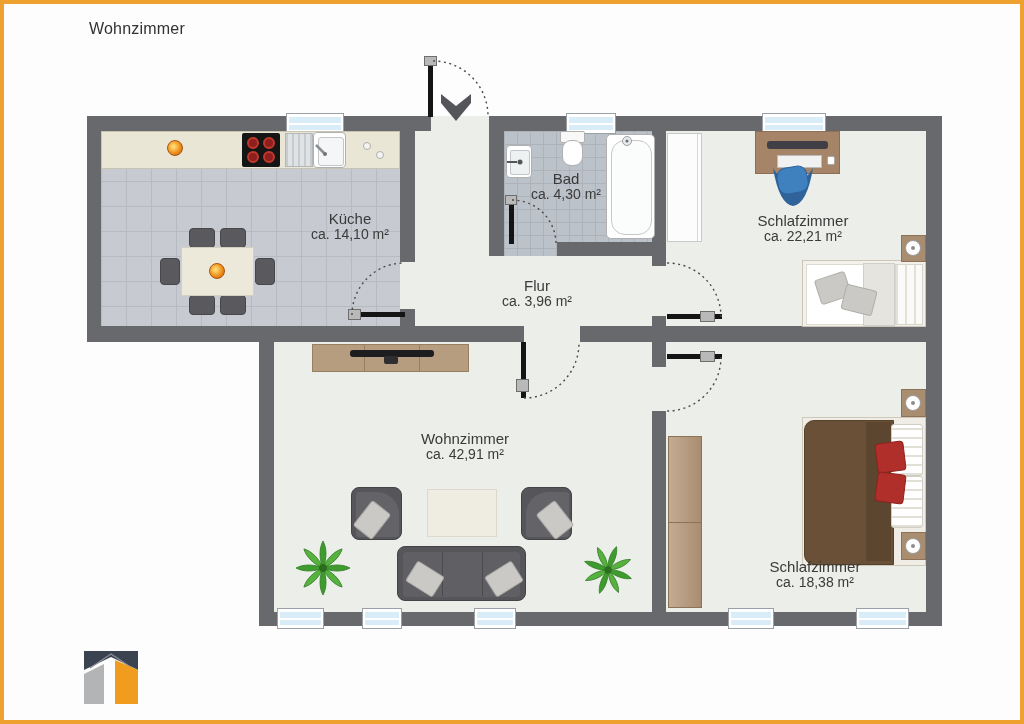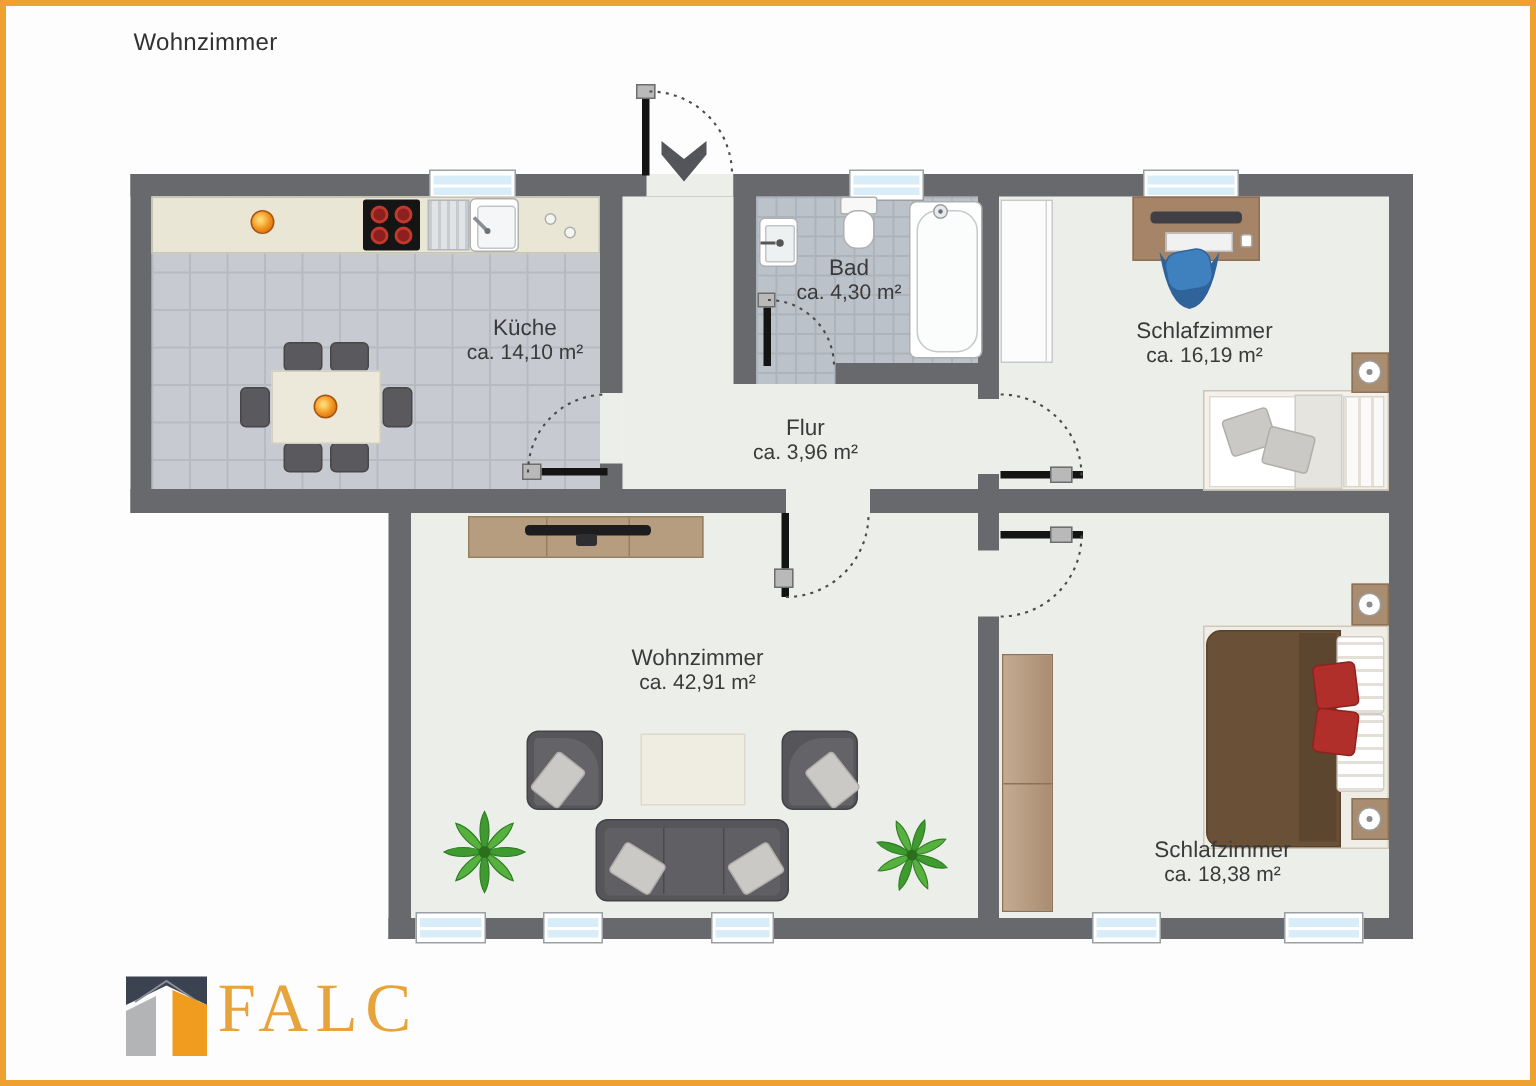--- a/index.html
+++ b/index.html
@@ -266,36 +266,35 @@
   <div class="room-label" style="left:346px;top:222px;">
     <div class="room-name">Küche</div>
     <div class="room-area">ca. 14,10 m²</div>
   </div>
   <div class="room-label" style="left:562px;top:182px;">
     <div class="room-name">Bad</div>
     <div class="room-area">ca. 4,30 m²</div>
   </div>
   <div class="room-label" style="left:799px;top:224px;">
     <div class="room-name">Schlafzimmer</div>
-    <div class="room-area">ca. 16,19 m²</div>
+    <div class="room-area">ca. 22,21 m²</div>
   </div>
   <div class="room-label" style="left:533px;top:289px;">
     <div class="room-name">Flur</div>
     <div class="room-area">ca. 3,96 m²</div>
   </div>
   <div class="room-label" style="left:461px;top:442px;">
     <div class="room-name">Wohnzimmer</div>
     <div class="room-area">ca. 42,91 m²</div>
   </div>
   <div class="room-label" style="left:811px;top:570px;">
     <div class="room-name">Schlafzimmer</div>
     <div class="room-area">ca. 18,38 m²</div>
   </div>
 
   <svg class="abs" style="left:78px;top:644px;" width="58" height="58" viewBox="0 0 58 58">
     <polygon points="2,3 56,3 56,22 29,9 2,22" fill="#3B4250"></polygon>
     <path d="M8,20 L29,6 L50,20" fill="none" stroke="#8b8f99" stroke-width="1.3"></path>
     <polygon points="2,26 22,16 22,56 2,56" fill="#B3B4B6"></polygon>
     <polygon points="33,12 56,22 56,56 33,56" fill="#F09D1F"></polygon>
   </svg>
-  <div class="logo-brand">FALC</div>
 
 </div>
 
 </body></html>

